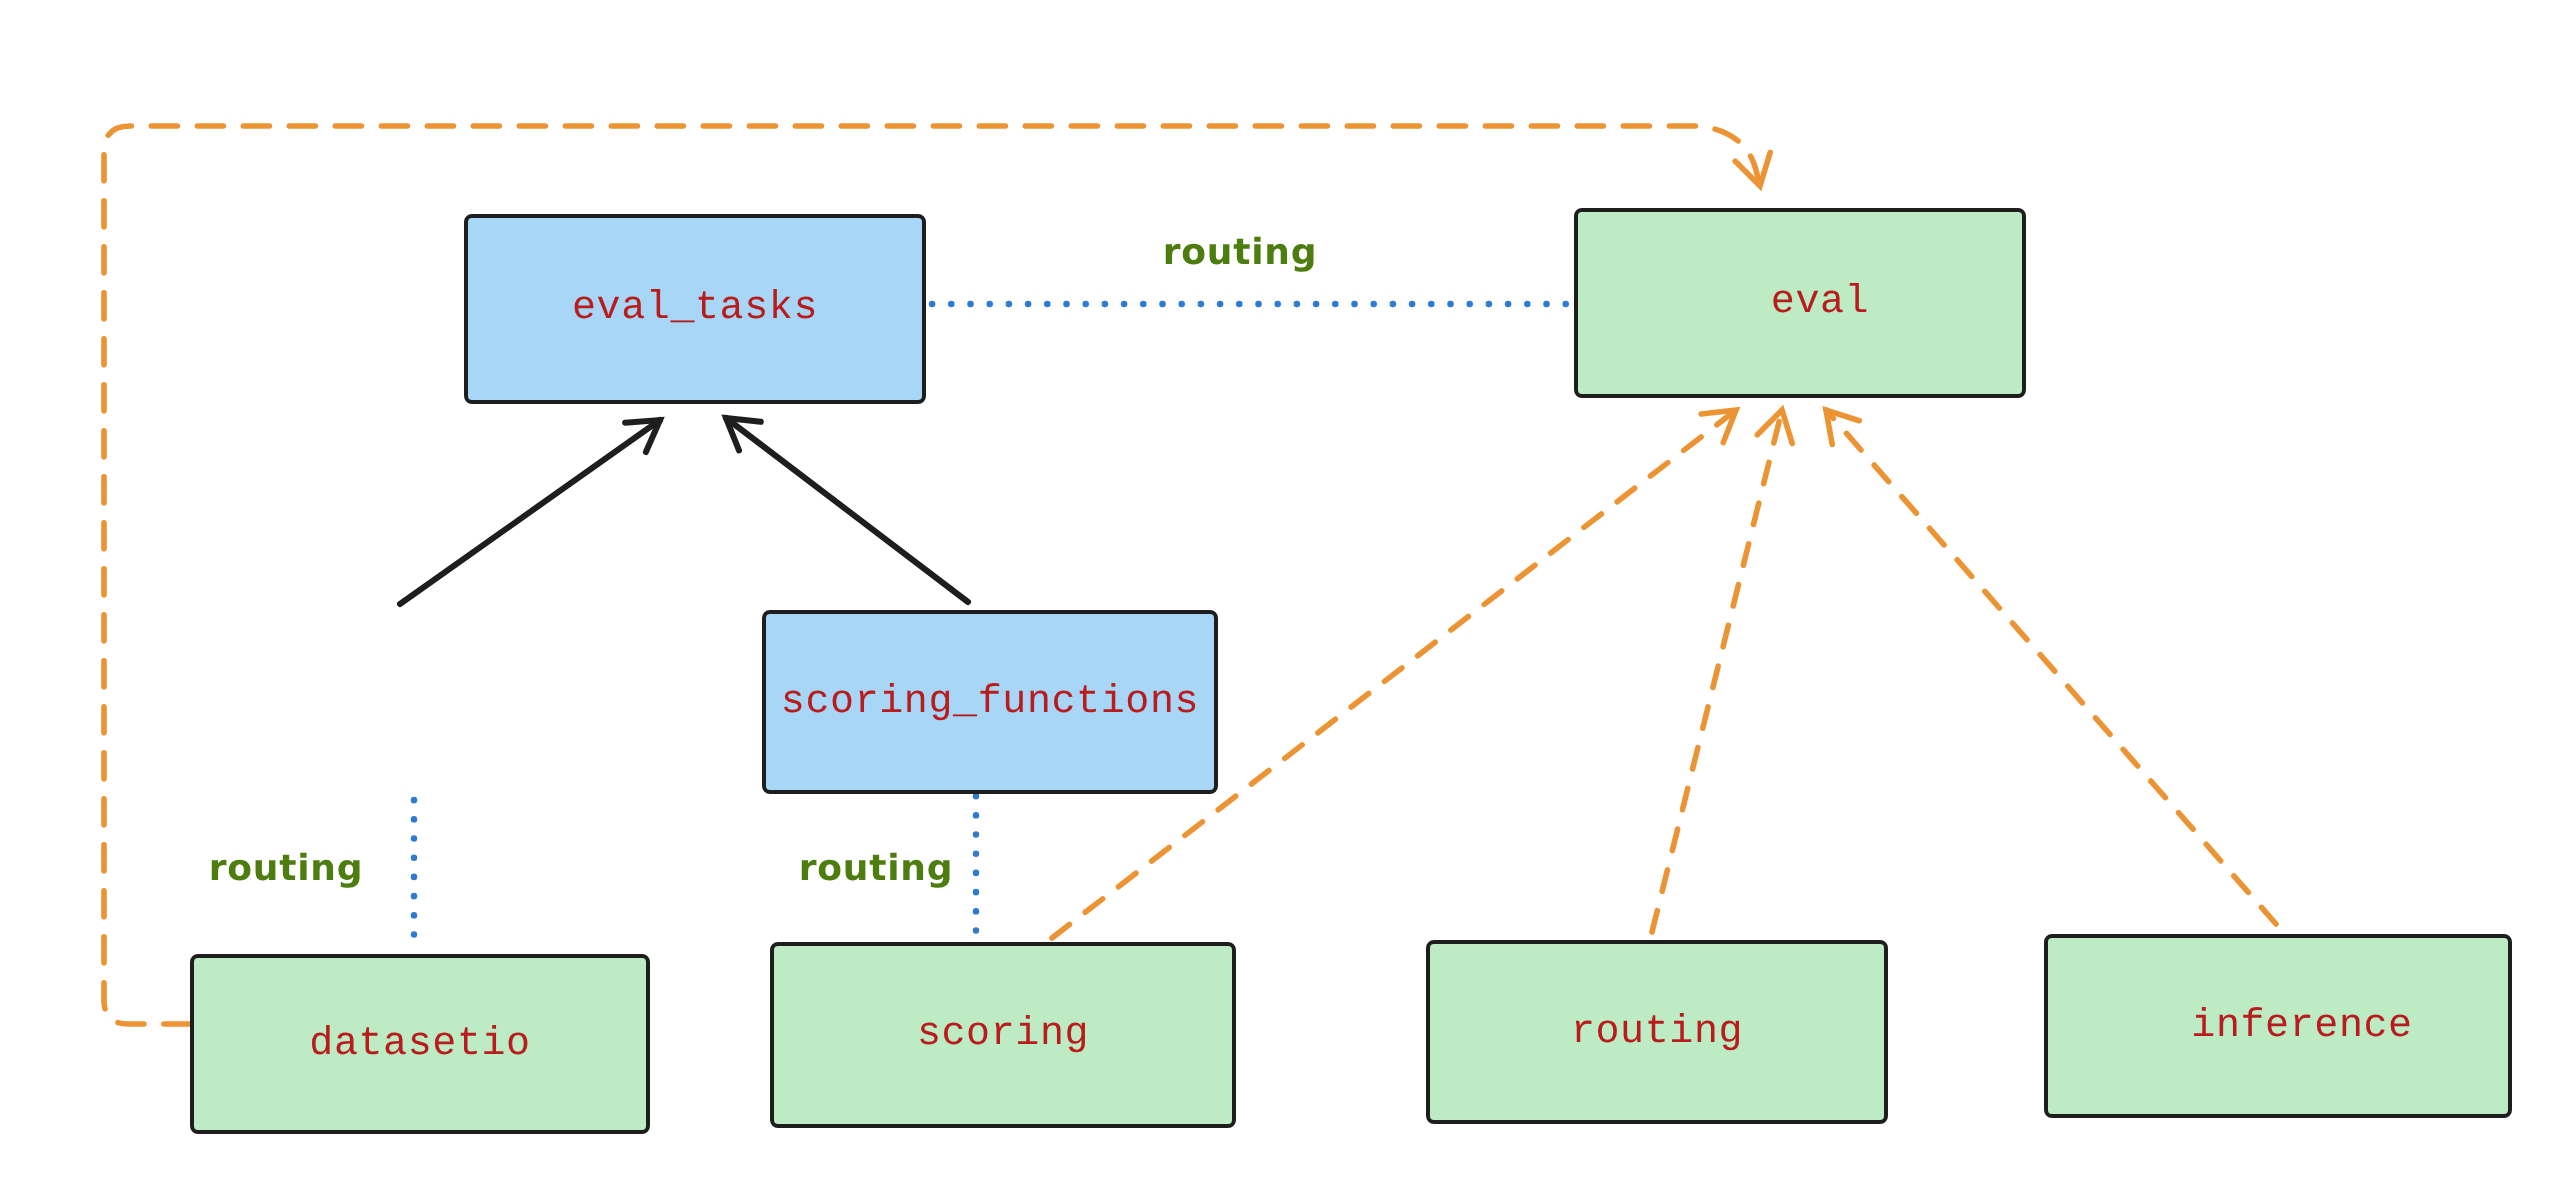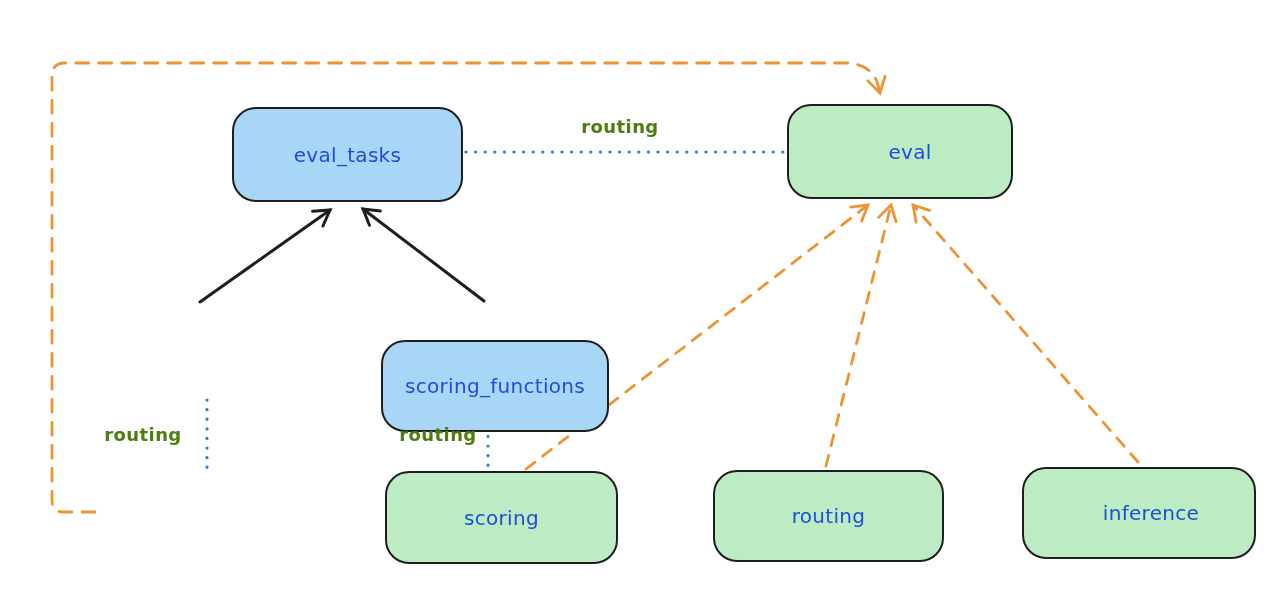--- a/index.html
+++ b/index.html
@@ -19,28 +19,29 @@
     position: absolute;
     left: 0;
     top: 0;
     width: 1280px;
     height: 596px;
   }
   .node {
     position: absolute;
     box-sizing: border-box;
     border: 2.6px solid #1e1e1e;
-    border-radius: 24px;
+    border-radius: 4px;
     display: flex;
     align-items: center;
     justify-content: center;
     font-size: 20px;
-    color: #1d4ed8;
+    color: #b91c1c;
     letter-spacing: 0.3px;
     text-align: center;
+    font-family: Liberation Mono, monospace;
   }
   .node-blue  { background: #a8d6f7; }
   .node-green { background: #bdecc4; }
   .edge-label {
     position: absolute;
     color: #4d7c0f;
     font-size: 18px;
     font-weight: bold;
     letter-spacing: 0.4px;
     text-align: center;
@@ -77,24 +78,27 @@
 
   <div class="node node-blue" style="left:232px; top:107px; width:231px; height:95px;">
     <span>eval_tasks</span>
   </div>
 
   <div class="node node-green" style="left:787px; top:104px; width:226px; height:95px;padding-left:20px;">
     <span>eval</span>
   </div>
 
 
-  <div class="node node-blue" style="left:381px; top:305px; width:228px; height:92px;margin-top:35px;">
+  <div class="node node-blue" style="left:381px; top:305px; width:228px; height:92px;">
     <span>scoring_functions</span>
   </div>
 
+  <div class="node node-green" style="left:95px; top:477px; width:230px; height:90px;">
+    <span>datasetio</span>
+  </div>
 
   <div class="node node-green" style="left:385px; top:471px; width:233px; height:93px;align-items:center;">
     <span>scoring</span>
   </div>
 
   <div class="node node-green" style="left:713px; top:470px; width:231px; height:92px;">
     <span>routing</span>
   </div>
 
   <div class="node node-green" style="left:1022px; top:467px; width:234px; height:92px;padding-left:24px;">

